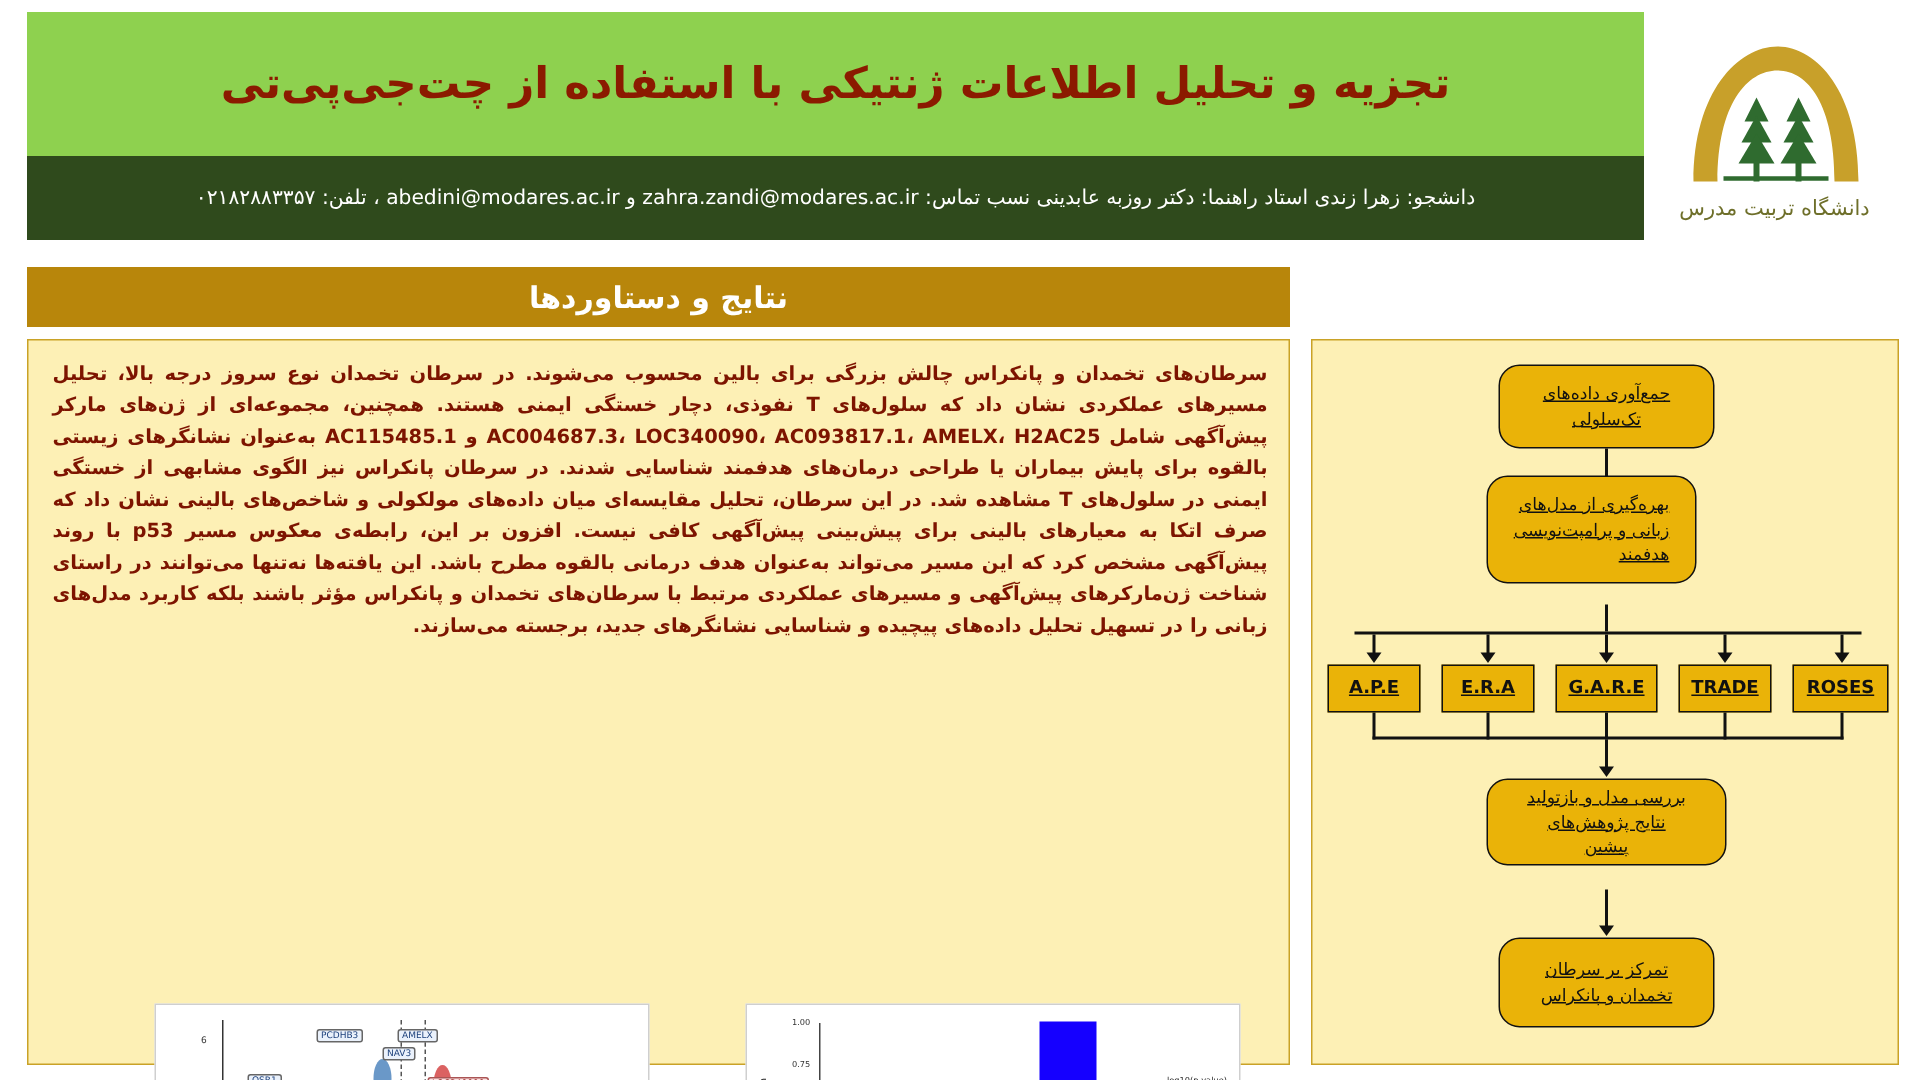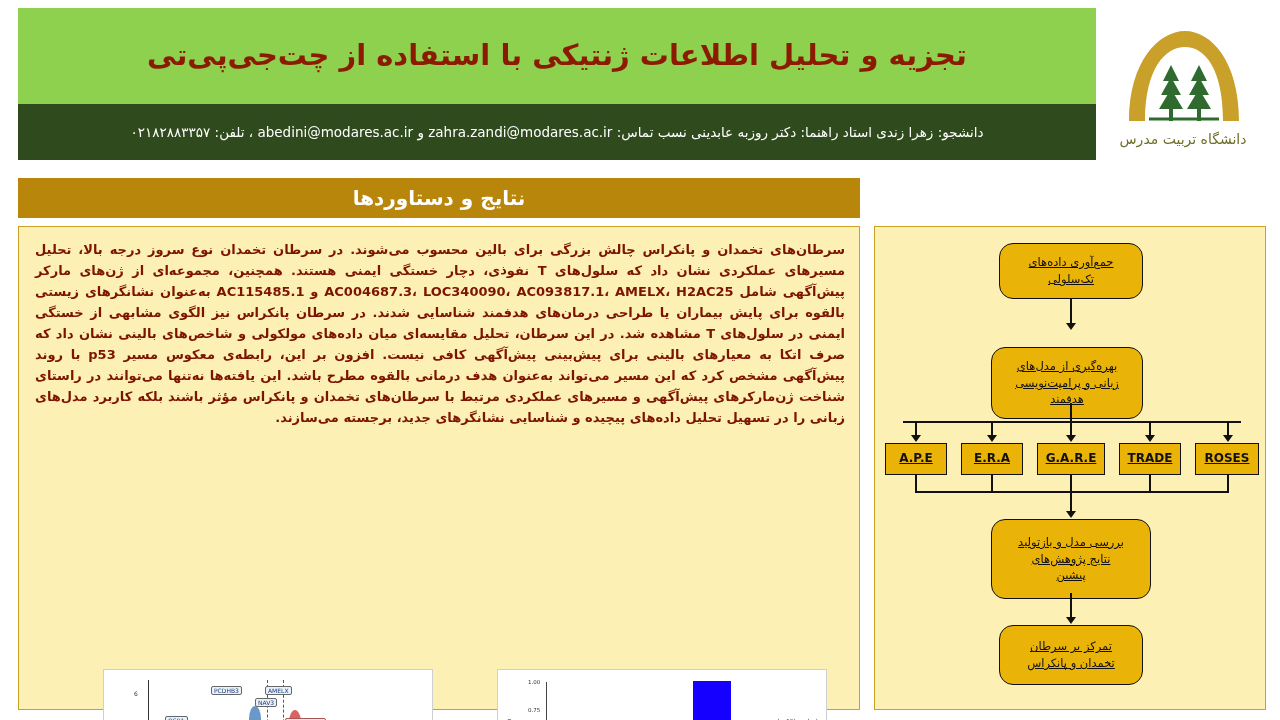--- a/index.html
+++ b/index.html
@@ -370,21 +370,21 @@
   <div class="panel" id="method-panel">
 
     <div class="flow-node" style="left:124px;top:16px;width:144px;height:56px;">
       <span style="white-space:pre-line">جمع‌آوری داده‌های
 تک‌سلولی</span>
     </div>
 
     <div class="flow-line" style="left:195px;top:72px;width:2px;height:26px;"></div>
     <div class="flow-arrow" style="left:191px;top:96px;"></div>
 
-    <div class="flow-node" style="left:116px;top:120px;width:152px;height:72px;">
+    <div class="flow-node" style="left:116px;top:90px;width:140px;height:72px;text-align:right;">
       <span style="white-space:pre-line">بهره‌گیری از مدل‌های
 زبانی و پرامپت‌نویسی
 هدفمند</span>
     </div>
 
     <div class="flow-line" style="left:195px;top:176px;width:2px;height:18px;"></div>
     <div class="flow-line" style="left:28px;top:194px;width:338px;height:2px;"></div>
 
     <div class="flow-line" style="left:40px;top:196px;width:2px;height:14px;"></div>
     <div class="flow-arrow" style="left:36px;top:208px;"></div>
@@ -415,21 +415,21 @@
 
     <div class="flow-line" style="left:40px;top:248px;width:2px;height:18px;"></div>
     <div class="flow-line" style="left:116px;top:248px;width:2px;height:18px;"></div>
     <div class="flow-line" style="left:195px;top:248px;width:2px;height:18px;"></div>
     <div class="flow-line" style="left:274px;top:248px;width:2px;height:18px;"></div>
     <div class="flow-line" style="left:352px;top:248px;width:2px;height:18px;"></div>
     <div class="flow-line" style="left:40px;top:264px;width:314px;height:2px;"></div>
     <div class="flow-line" style="left:195px;top:266px;width:2px;height:20px;"></div>
     <div class="flow-arrow" style="left:191px;top:284px;"></div>
 
-    <div class="flow-node" style="left:116px;top:292px;width:160px;height:80px;">
+    <div class="flow-node" style="left:116px;top:292px;width:160px;height:58px;">
       <span style="white-space:pre-line">بررسی مدل و بازتولید
 نتایج پژوهش‌های
 پیشین</span>
     </div>
 
     <div class="flow-line" style="left:195px;top:366px;width:2px;height:26px;"></div>
     <div class="flow-arrow" style="left:191px;top:390px;"></div>
 
     <div class="flow-node" style="left:124px;top:398px;width:144px;height:60px;">
       <span style="white-space:pre-line">تمرکز بر سرطان

